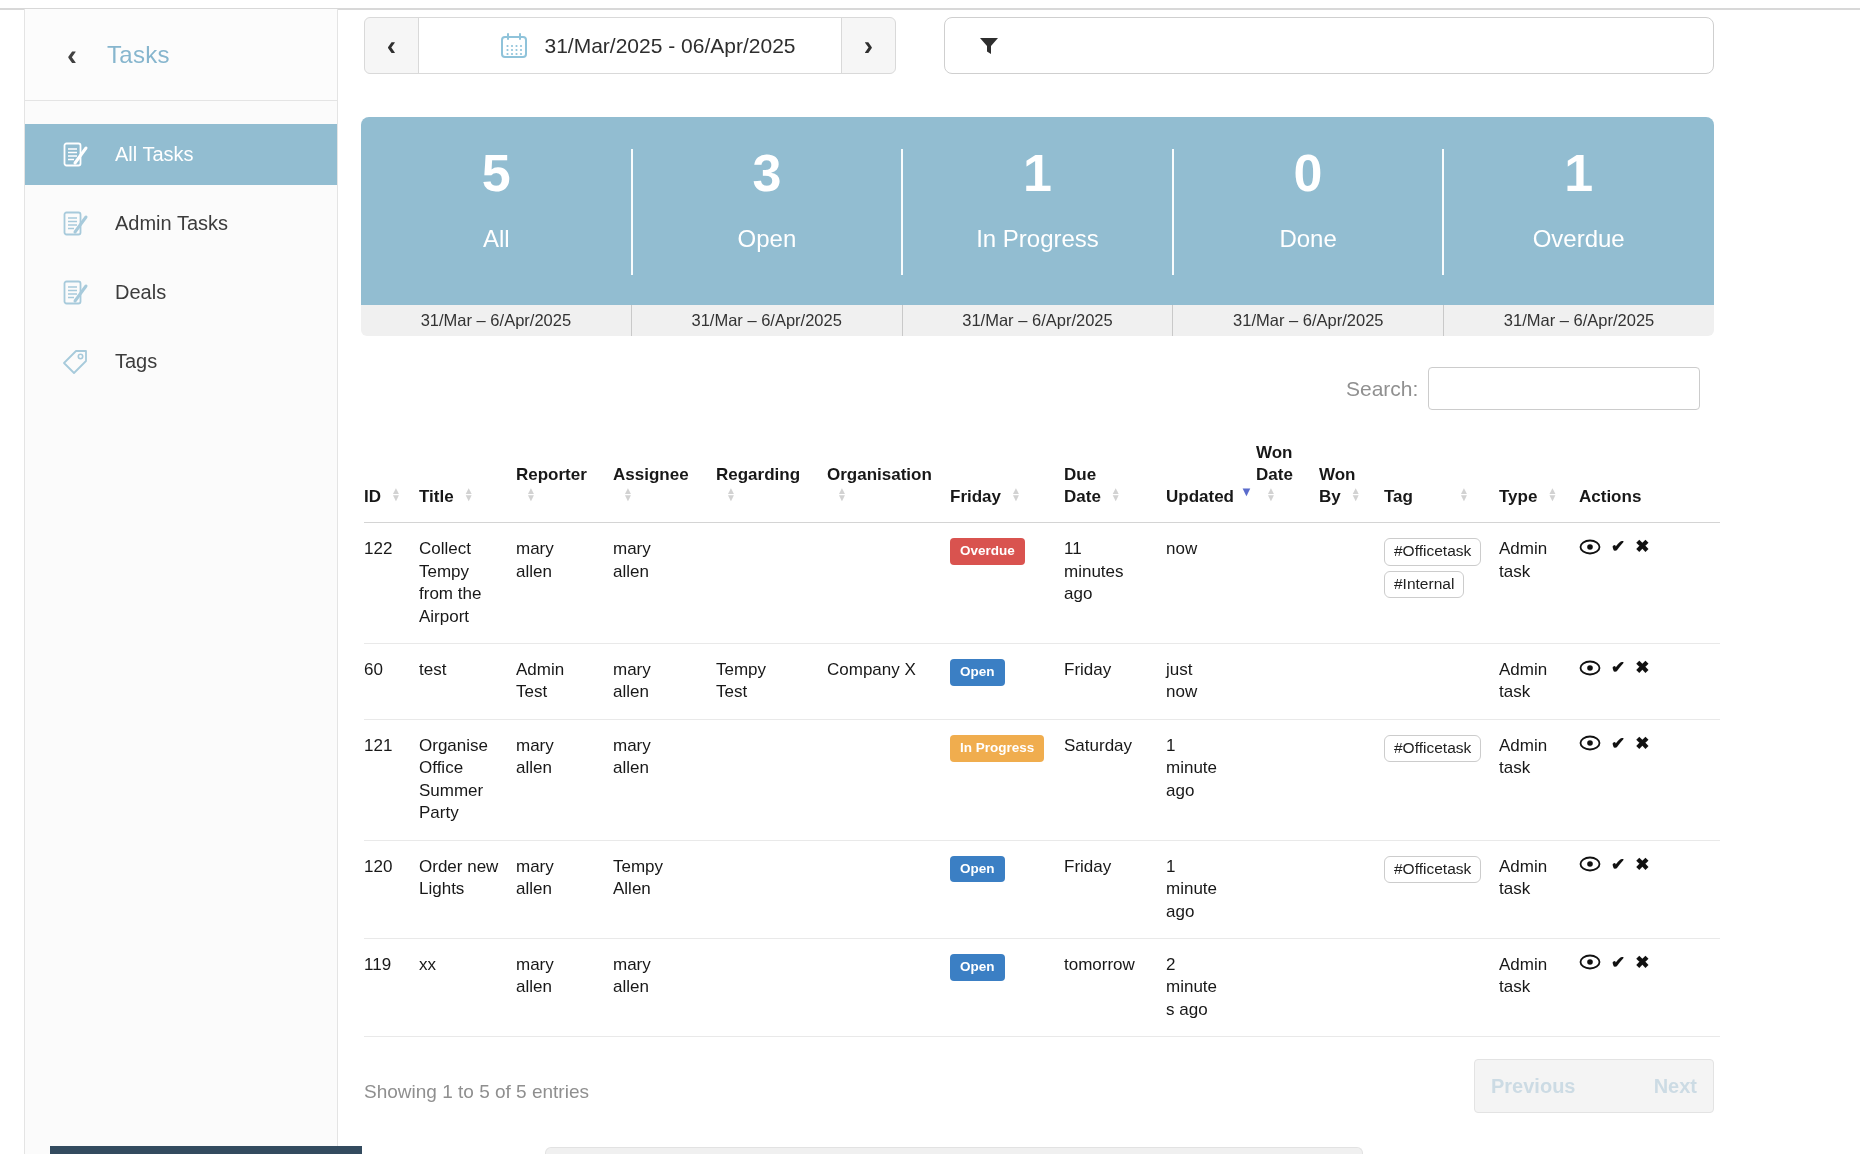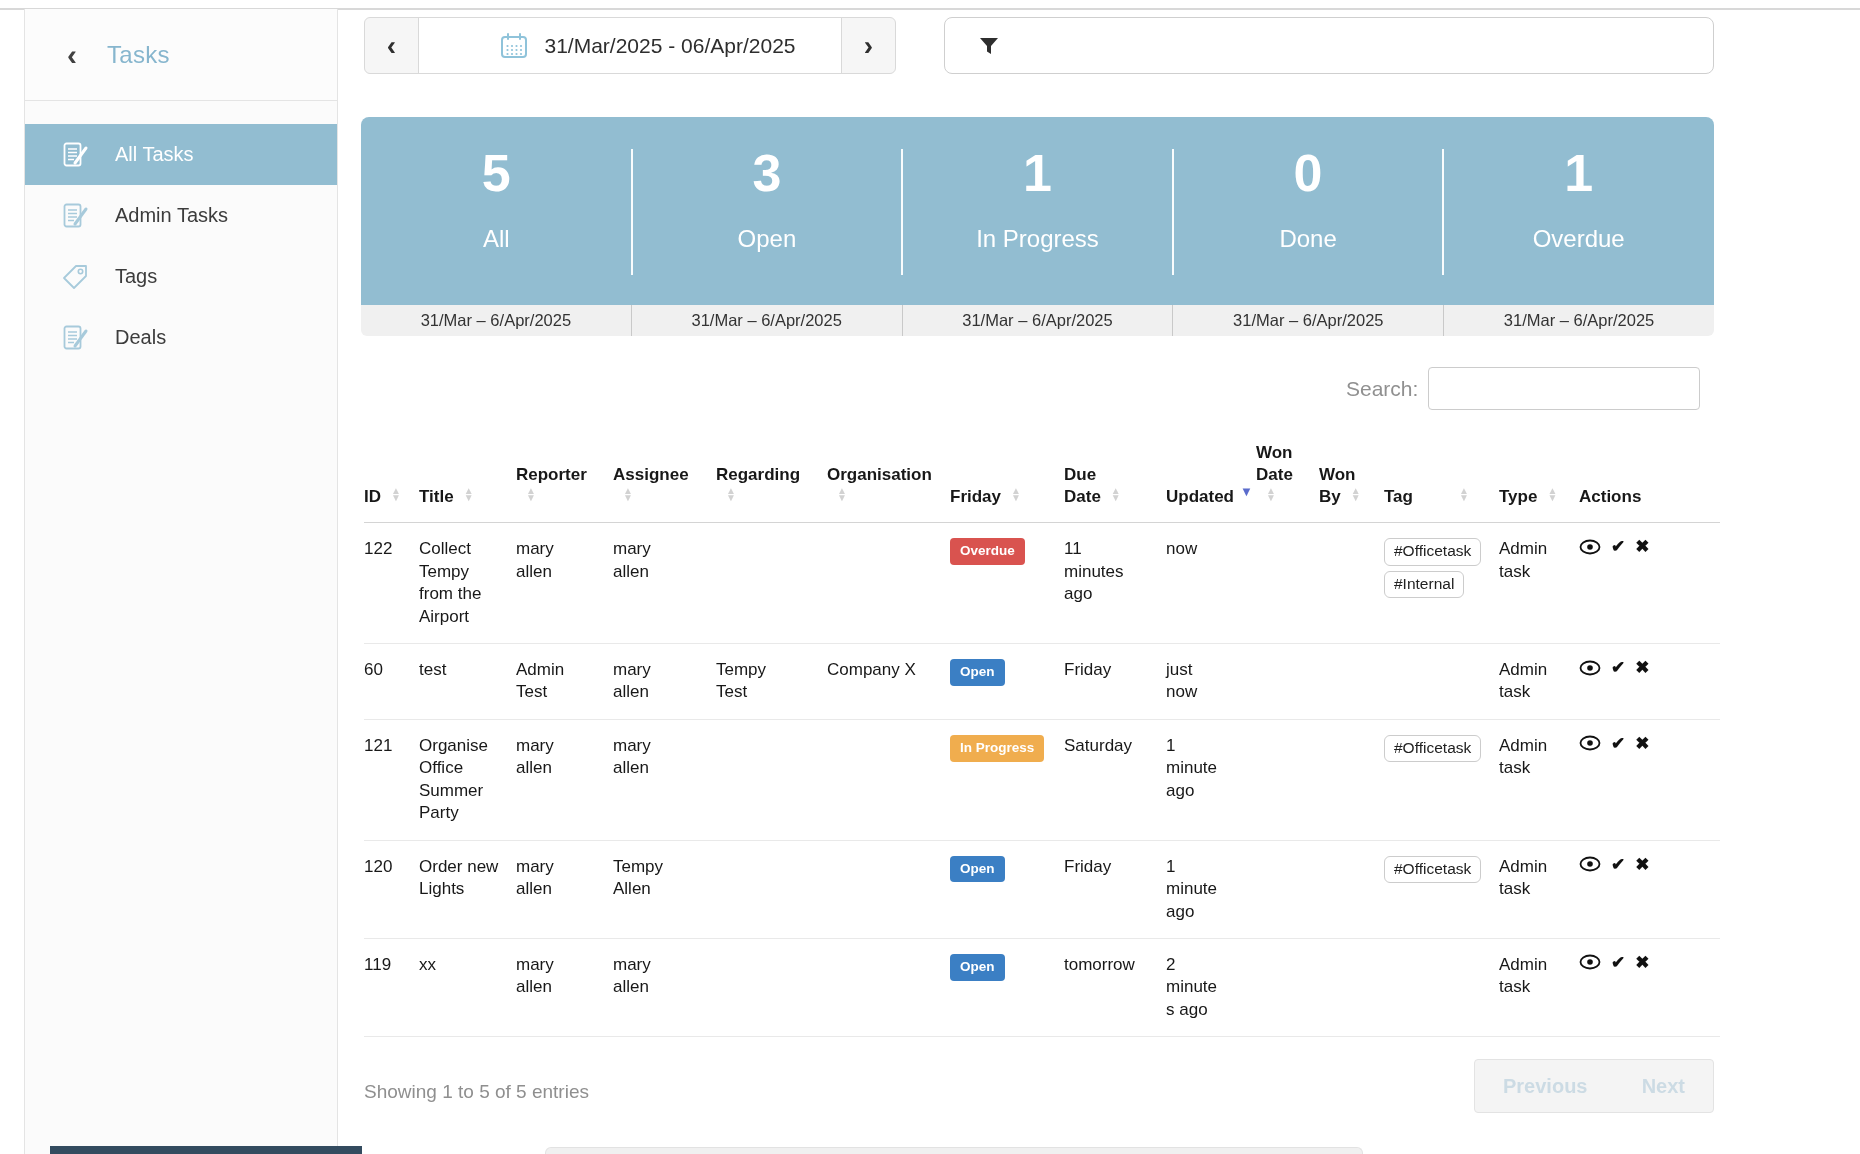--- a/index.html
+++ b/index.html
@@ -9,21 +9,21 @@
 
   
   .sidebar{position:absolute;left:24px;top:9px;width:314px;height:1145px;background:#fbfbfb;
            border-left:1px solid #e4e4e4;border-right:1px solid #e4e4e4;box-sizing:border-box;}
   .sidebar-header{height:91px;border-bottom:1px solid #e4e4e4;display:flex;align-items:center;
                   padding-left:42px;gap:30px;background:#fcfcfc;}
   .back-chevron{font-size:30px;font-weight:600;color:#414141;line-height:1;cursor:pointer;}
   .sidebar-title{font-size:24px;color:#87b6ce;font-weight:500;letter-spacing:.3px;}
   .nav{margin-top:23px;}
   .nav-item{height:61px;display:flex;align-items:center;padding-left:36px;gap:24px;
-            font-size:20px;color:#3c3c3c;cursor:pointer;}
+            font-size:20px;color:#3c3c3c;cursor:pointer;margin-top:8px;}
   .nav-item .icn{width:30px;height:30px;color:#a7cadb;display:flex;align-items:center;}
   .nav-item.active{background:#92bdd1;color:#fff;}
   .nav-item.active .icn{color:#fff;}
   .sidebar-footer{position:absolute;left:25px;bottom:0;width:312px;height:8px;background:#334b5f;}
   .bottom-band{position:absolute;left:545px;bottom:0;width:818px;height:7px;background:#f0f0f0;
                border:1px solid #e2e2e2;border-bottom:none;border-radius:6px 6px 0 0;box-sizing:border-box;}
 
   
   .datenav{position:absolute;left:364px;top:17px;height:57px;display:flex;}
   .datenav>*{border:1px solid #d9d9d9;box-sizing:border-box;margin-left:-1px;}
@@ -83,21 +83,21 @@
         background:#fff;margin:0 3px 5px 0;white-space:nowrap;color:#222;}
   .chip:empty{display:none;}
   .act-row{display:flex;gap:10px;align-items:center;}
   .icon-btn{cursor:pointer;color:#111;display:flex;align-items:center;}
   .glyph{font-size:17px;font-weight:bold;color:#111;line-height:1;}
 
   
   .showing{position:absolute;left:364px;top:1081px;font-size:19px;color:#8f8f8f;}
   .pager{position:absolute;left:1474px;top:1059px;width:240px;height:54px;background:#f4f4f4;
          border:1px solid #e3e3e3;border-radius:4px;display:flex;align-items:center;
-         justify-content:space-between;padding:0 28px;box-sizing:border-box;}
+         justify-content:space-between;padding:0 16px;box-sizing:border-box;}
   .pager span{font-size:20px;font-weight:bold;color:#ccdbe4;cursor:pointer;}
 </style>
 </head>
 <body>
 
 <div class="page">
   <div class="top-hairline"></div>
 
   <div class="sidebar">
     <div class="sidebar-header">
@@ -127,38 +127,38 @@
             <line x1="7" y1="15" x2="16" y2="15" stroke-width="1.5"></line>
               <line x1="7" y1="18.5" x2="13" y2="18.5" stroke-width="1.5"></line>
             <path d="M14 22 L25 7" stroke-width="3" stroke-linecap="round"></path>
             </svg>
         </span>
         <span>Admin Tasks</span>
       </div>
       <div class="nav-item">
         <span class="icn">
           <svg width="28" height="28" viewBox="0 0 28 28" fill="none" stroke="currentColor">
-            <path d="M25 3H15L3 15l10 10 12-12V3z" stroke-width="1.8" stroke-linejoin="round"></path>
-            <circle cx="19.5" cy="8.5" r="2.2" stroke-width="1.6"></circle>
-            </svg>
-        </span>
-        <span>Tags</span>
-      </div>
-      <div class="nav-item">
-        <span class="icn">
-          <svg width="28" height="28" viewBox="0 0 28 28" fill="none" stroke="currentColor">
             <rect x="3.5" y="2.5" width="16" height="22" rx="2" stroke-width="1.8"></rect>
             <line x1="7" y1="8" x2="16" y2="8" stroke-width="1.5"></line>
               <line x1="7" y1="11.5" x2="16" y2="11.5" stroke-width="1.5"></line>
             <line x1="7" y1="15" x2="16" y2="15" stroke-width="1.5"></line>
               <line x1="7" y1="18.5" x2="13" y2="18.5" stroke-width="1.5"></line>
             <path d="M14 22 L25 7" stroke-width="3" stroke-linecap="round"></path>
             </svg>
         </span>
         <span>Deals</span>
+      </div>
+      <div class="nav-item">
+        <span class="icn">
+          <svg width="28" height="28" viewBox="0 0 28 28" fill="none" stroke="currentColor">
+            <path d="M25 3H15L3 15l10 10 12-12V3z" stroke-width="1.8" stroke-linejoin="round"></path>
+            <circle cx="19.5" cy="8.5" r="2.2" stroke-width="1.6"></circle>
+            </svg>
+        </span>
+        <span>Tags</span>
       </div>
     </div>
     <div class="sidebar-footer"></div>
   </div>
 
   <div class="datenav">
     <div class="dn-btn prev">‹</div>
     <div class="dn-date">
       <span class="cal-icn">
         <svg width="30" height="30" viewBox="0 0 30 30" fill="none" stroke="currentColor">

